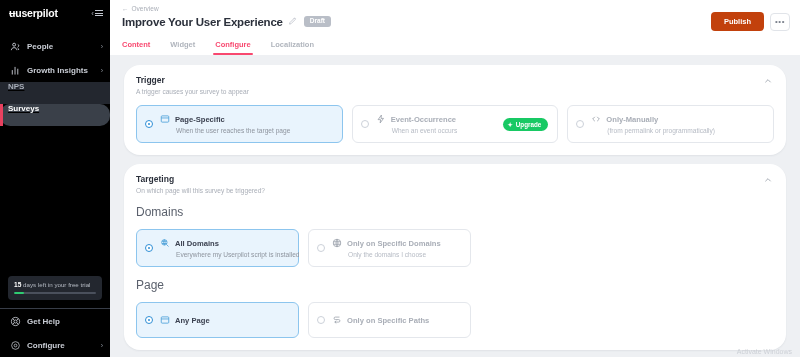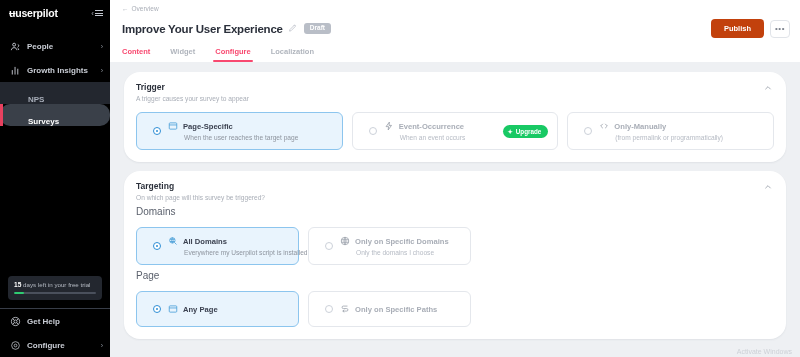--- a/index.html
+++ b/index.html
@@ -25,35 +25,35 @@
   }
   .logo { color: #fff; font-size: 10.5px; font-weight: 700; letter-spacing: -0.2px; }
   .logo .u { color: #fff; }
   .collapse-btn {
     display: flex; align-items: center; gap: 1px;
     color: #9aa0ab; font-size: 8px; cursor: pointer;
   }
   .hamb { display: inline-block; width: 8px; }
   .hamb i { display: block; height: 1px; background: #c3c8d1; margin: 1.6px 0; }
 
-  .sb-nav { margin-top: 8px; }
+  .sb-nav { margin-top: 8px; text-decoration: underline; }
   .sb-item {
     height: 24px; display: flex; align-items: center;
     padding: 0 7px 0 9px; gap: 6px; cursor: pointer; position: relative;
   }
   .sb-item .ico { width: 12px; height: 12px; flex: 0 0 12px; display: flex; align-items: center; justify-content: center; }
   .sb-item .lbl { color: #c9cdd5; font-size: 8px; font-weight: 600; flex: 1; white-space: nowrap; }
   .sb-item .chev { color: #8d939e; font-size: 7px; }
   .sb-item.expanded .chevbox {
     background: #3c424f; border-radius: 3px;
     width: 13px; height: 13px; display: flex; align-items: center; justify-content: center;
   }
   .sb-sub {
-    height: 22px; display: flex; align-items: flex-end;
-    padding-left: 28px; cursor: pointer; position: relative;
+    height: 22px; display: flex; align-items: flex-start;
+    padding-left: 8px; cursor: pointer; position: relative;
     background: #23272f;
   }
   .sb-sub .lbl { color: #a8aeb9; font-size: 8px; font-weight: 600; }
   .sb-sub.active { background: #3a4049; border-radius: 10px; }
   .sb-sub.active .lbl { color: #fff; }
   .sb-sub.active::before {
     content: ""; position: absolute; left: 0; top: 0; bottom: 0;
     width: 2.5px; background: #e8415f;
   }
 
@@ -65,21 +65,21 @@
   .trial-txt { font-size: 6.2px; color: #b6bbc4; white-space: nowrap; }
   .trial-txt b { color: #fff; font-size: 6.6px; }
   .trial-bar { margin-top: 4px; height: 2.5px; background: #4a505c; border-radius: 2px; overflow: hidden; }
   .trial-fill { height: 100%; background: #2ecc71; border-radius: 2px; }
   .sb-foot { border-top: 1px solid #383d48; }
 
   
   .main { flex: 1; height: 357px; display: flex; flex-direction: column; background: #eef0f3; min-width: 0; }
   .topbar { background: #fff; padding: 5px 10px 0 12px; flex: 0 0 auto; }
   .breadcrumb { display: flex; align-items: center; gap: 3px; color: #a9aeb7; font-size: 6.5px; cursor: pointer; }
-  .title-row { display: flex; align-items: center; margin-top: 7px; }
+  .title-row { display: flex; align-items: center; }
   .page-title { font-size: 11.5px; font-weight: 700; color: #2b303b; letter-spacing: -0.2px; }
   .edit-ico { margin-left: 5px; color: #b9bec7; display: flex; align-items: center; cursor: pointer; }
   .badge-draft {
     margin-left: 7px; background: #b9bec7; color: #fff;
     font-size: 6.5px; font-weight: 700; border-radius: 3px;
     padding: 2px 6px; line-height: 1;
   }
   .top-actions { margin-left: auto; display: flex; align-items: center; gap: 6px; }
   .btn-publish {
     background: #c2410c; color: #fff; font-size: 7.5px; font-weight: 700;
@@ -113,21 +113,21 @@
   .card-title { font-size: 8.5px; font-weight: 700; color: #2b303b; }
   .card-sub { font-size: 6.6px; color: #a9aeb7; margin-top: 3px; }
   .chev-up {
     margin-left: auto; color: #9aa0aa; font-size: 7px; cursor: pointer;
     padding: 2px 2px; line-height: 1;
   }
 
   .opt-row { display: flex; gap: 9px; margin-top: 10px; }
   .opt {
     flex: 1; border: 1px solid #e4e7ec; border-radius: 6px;
-    padding: 8px 9px 8px 16px; display: flex; align-items: center; gap: 7px;
+    padding: 8px 9px 8px 8px; display: flex; align-items: center; gap: 7px;
     cursor: pointer; background: #fff; min-height: 36px; position: relative;
   }
   .opt.selected { border-color: #8cc5ee; background: #e9f4fd; }
   .radio {
     width: 8px; height: 8px; border-radius: 50%; border: 1px solid #ccd1d9;
     flex: 0 0 8px; background: #fff; position: relative;
   }
   .opt.selected .radio { border-color: #2f8fd6; }
   .opt.selected .radio::after {
     content: ""; position: absolute; inset: 1.6px; border-radius: 50%; background: #2f8fd6;
@@ -139,21 +139,21 @@
   .opt-label { font-size: 7.6px; font-weight: 700; color: #3b4150; white-space: nowrap; }
   .opt.muted .opt-label { color: #a9aeb7; }
   .opt-desc { font-size: 6.6px; color: #8e949e; margin-top: 3px; padding-left: 16px; white-space: nowrap; }
   .opt.muted .opt-desc { color: #b6bbc4; }
   .upgrade {
     background: #18c964; color: #fff; font-size: 6.3px; font-weight: 700;
     border-radius: 9px; padding: 3px 7px 3px 5px; display: flex; align-items: center; gap: 3px;
     white-space: nowrap; cursor: pointer; margin-left: 4px;
   }
 
-  .group-label { font-size: 10px; color: #5b616d; font-weight: 400; margin-top: 5px; }
+  .group-label { font-size: 12px; color: #5b616d; font-weight: 400; margin-top: 11px; }
   .opt-row.half .opt { max-width: 163px; }
   .opt-row.half { gap: 9px; align-items: center; }
   .opt-row.half .spacer { flex: 1; }
 
   .watermark {
     position: absolute; right: 8px; bottom: 2px;
     font-size: 7px; color: #c2c6cd; opacity: 0.75;
   }
 </style>
 </head>

